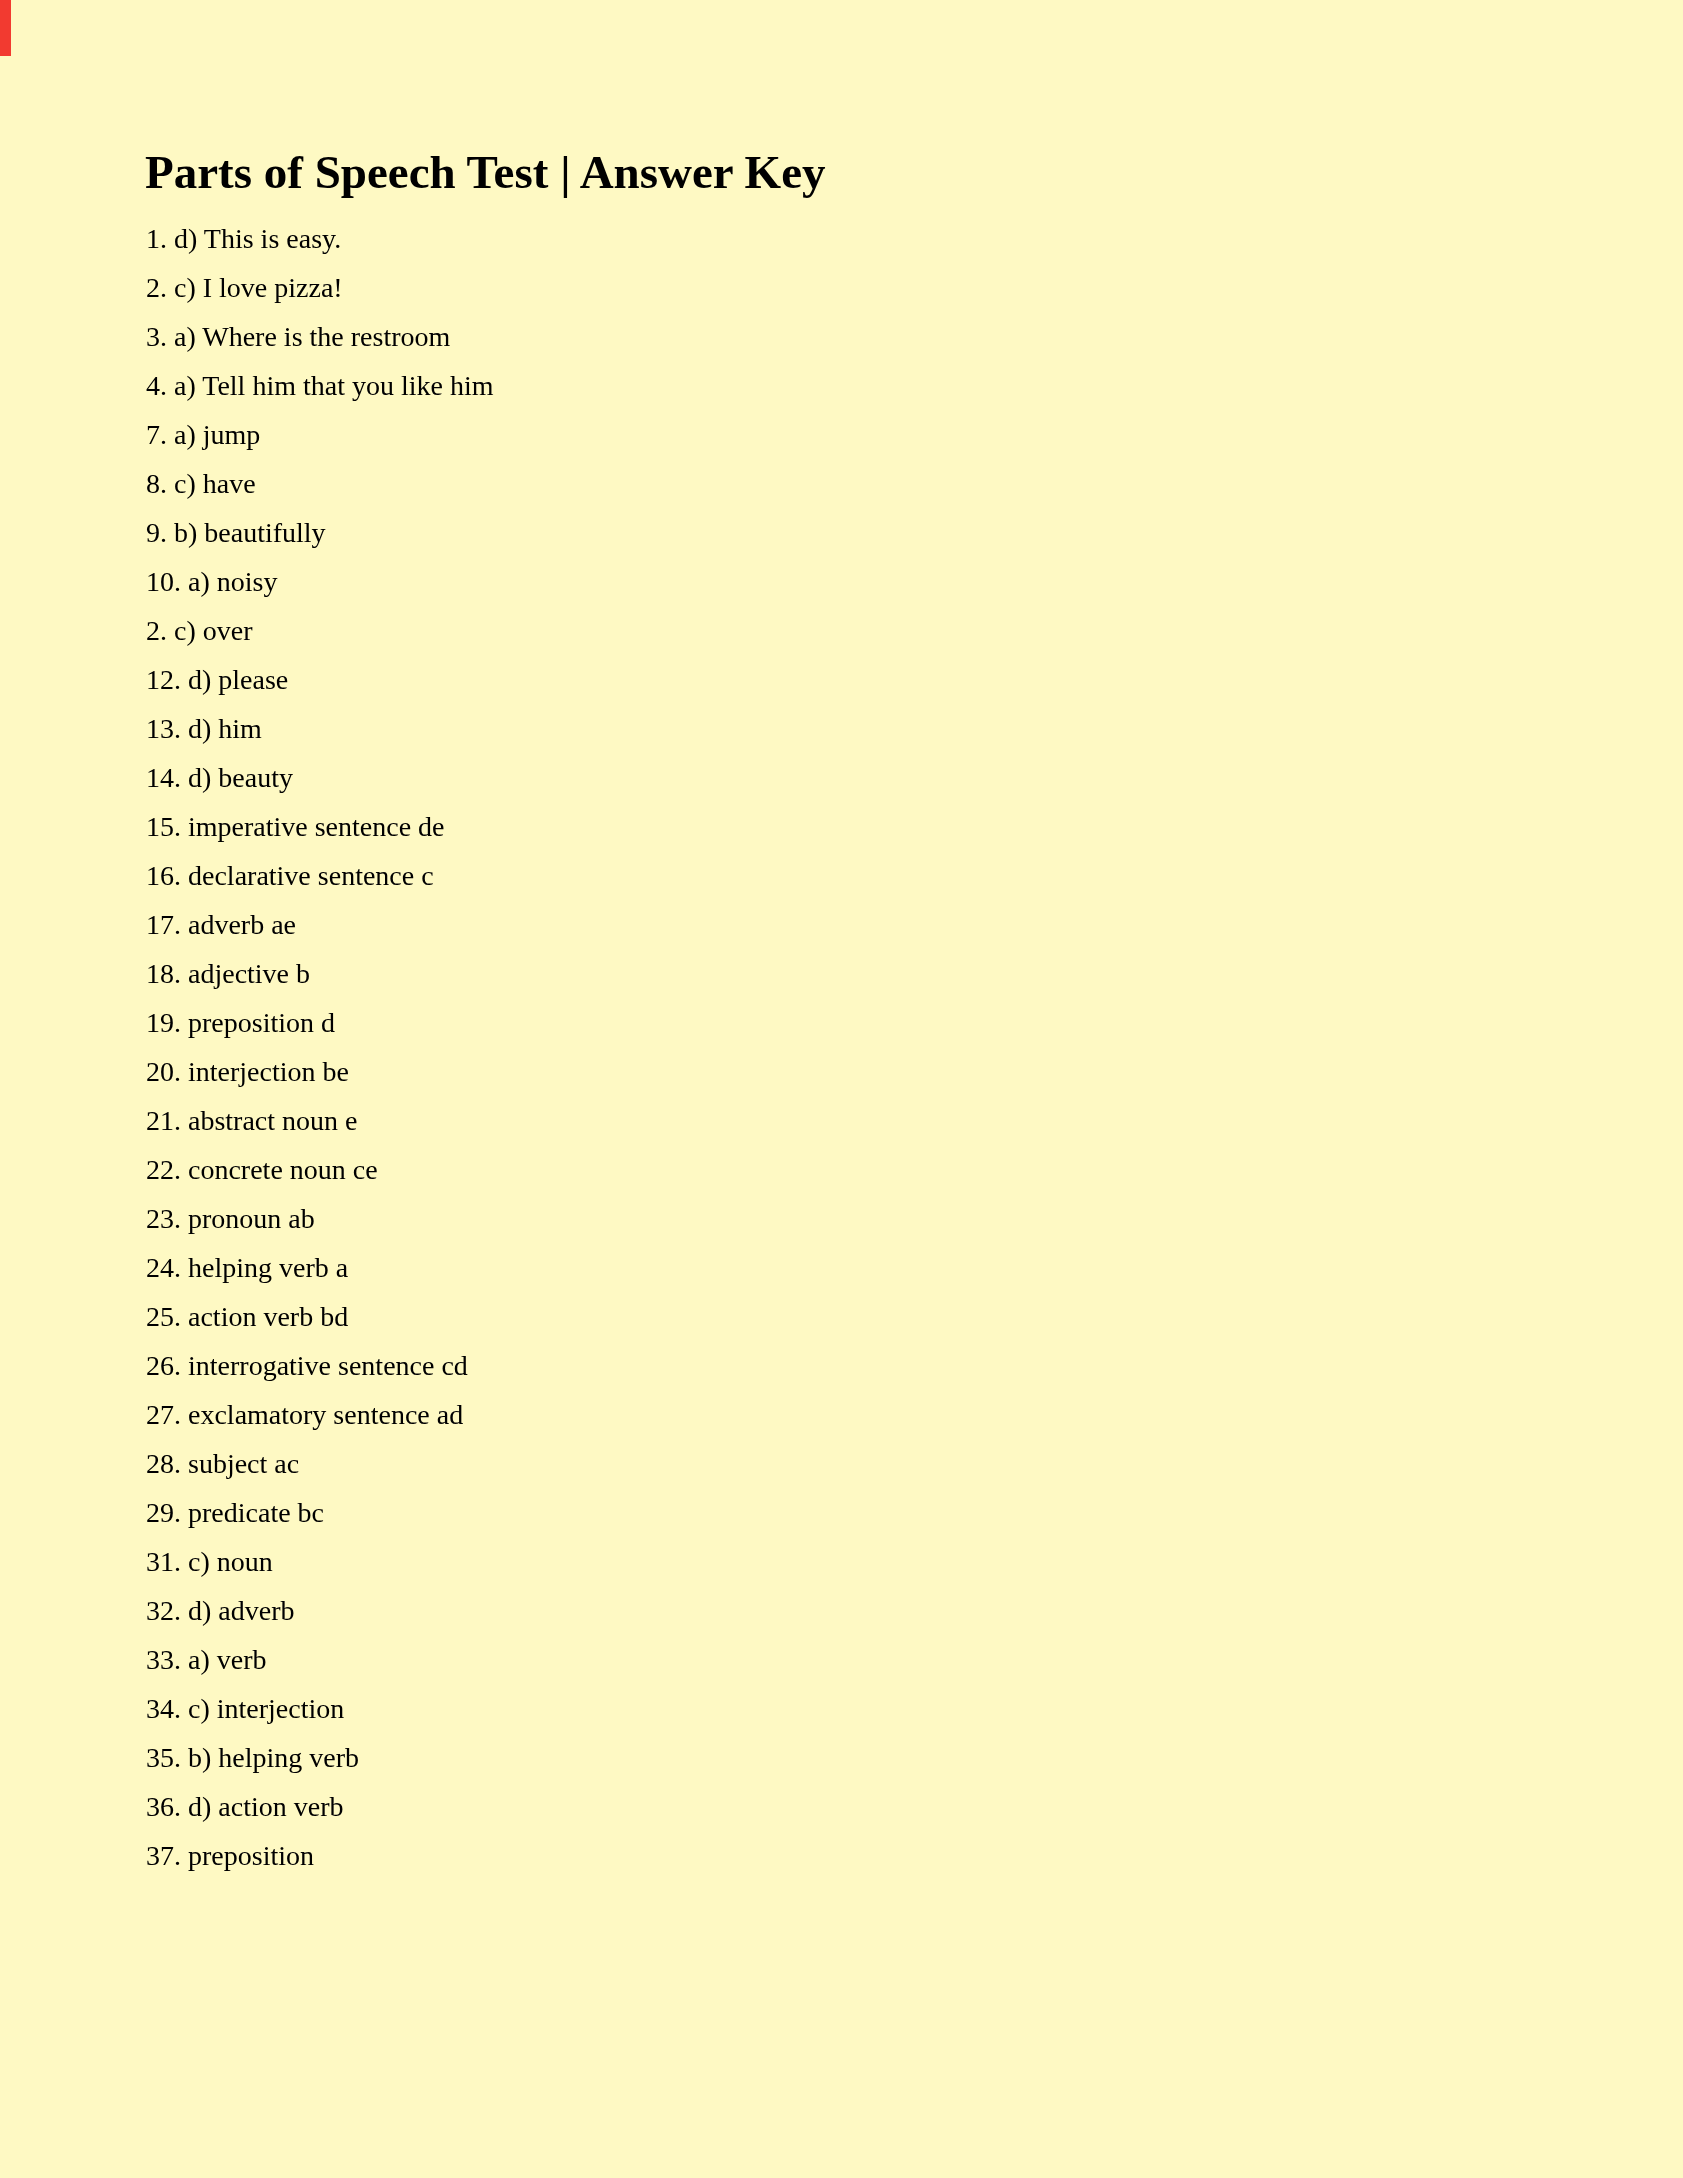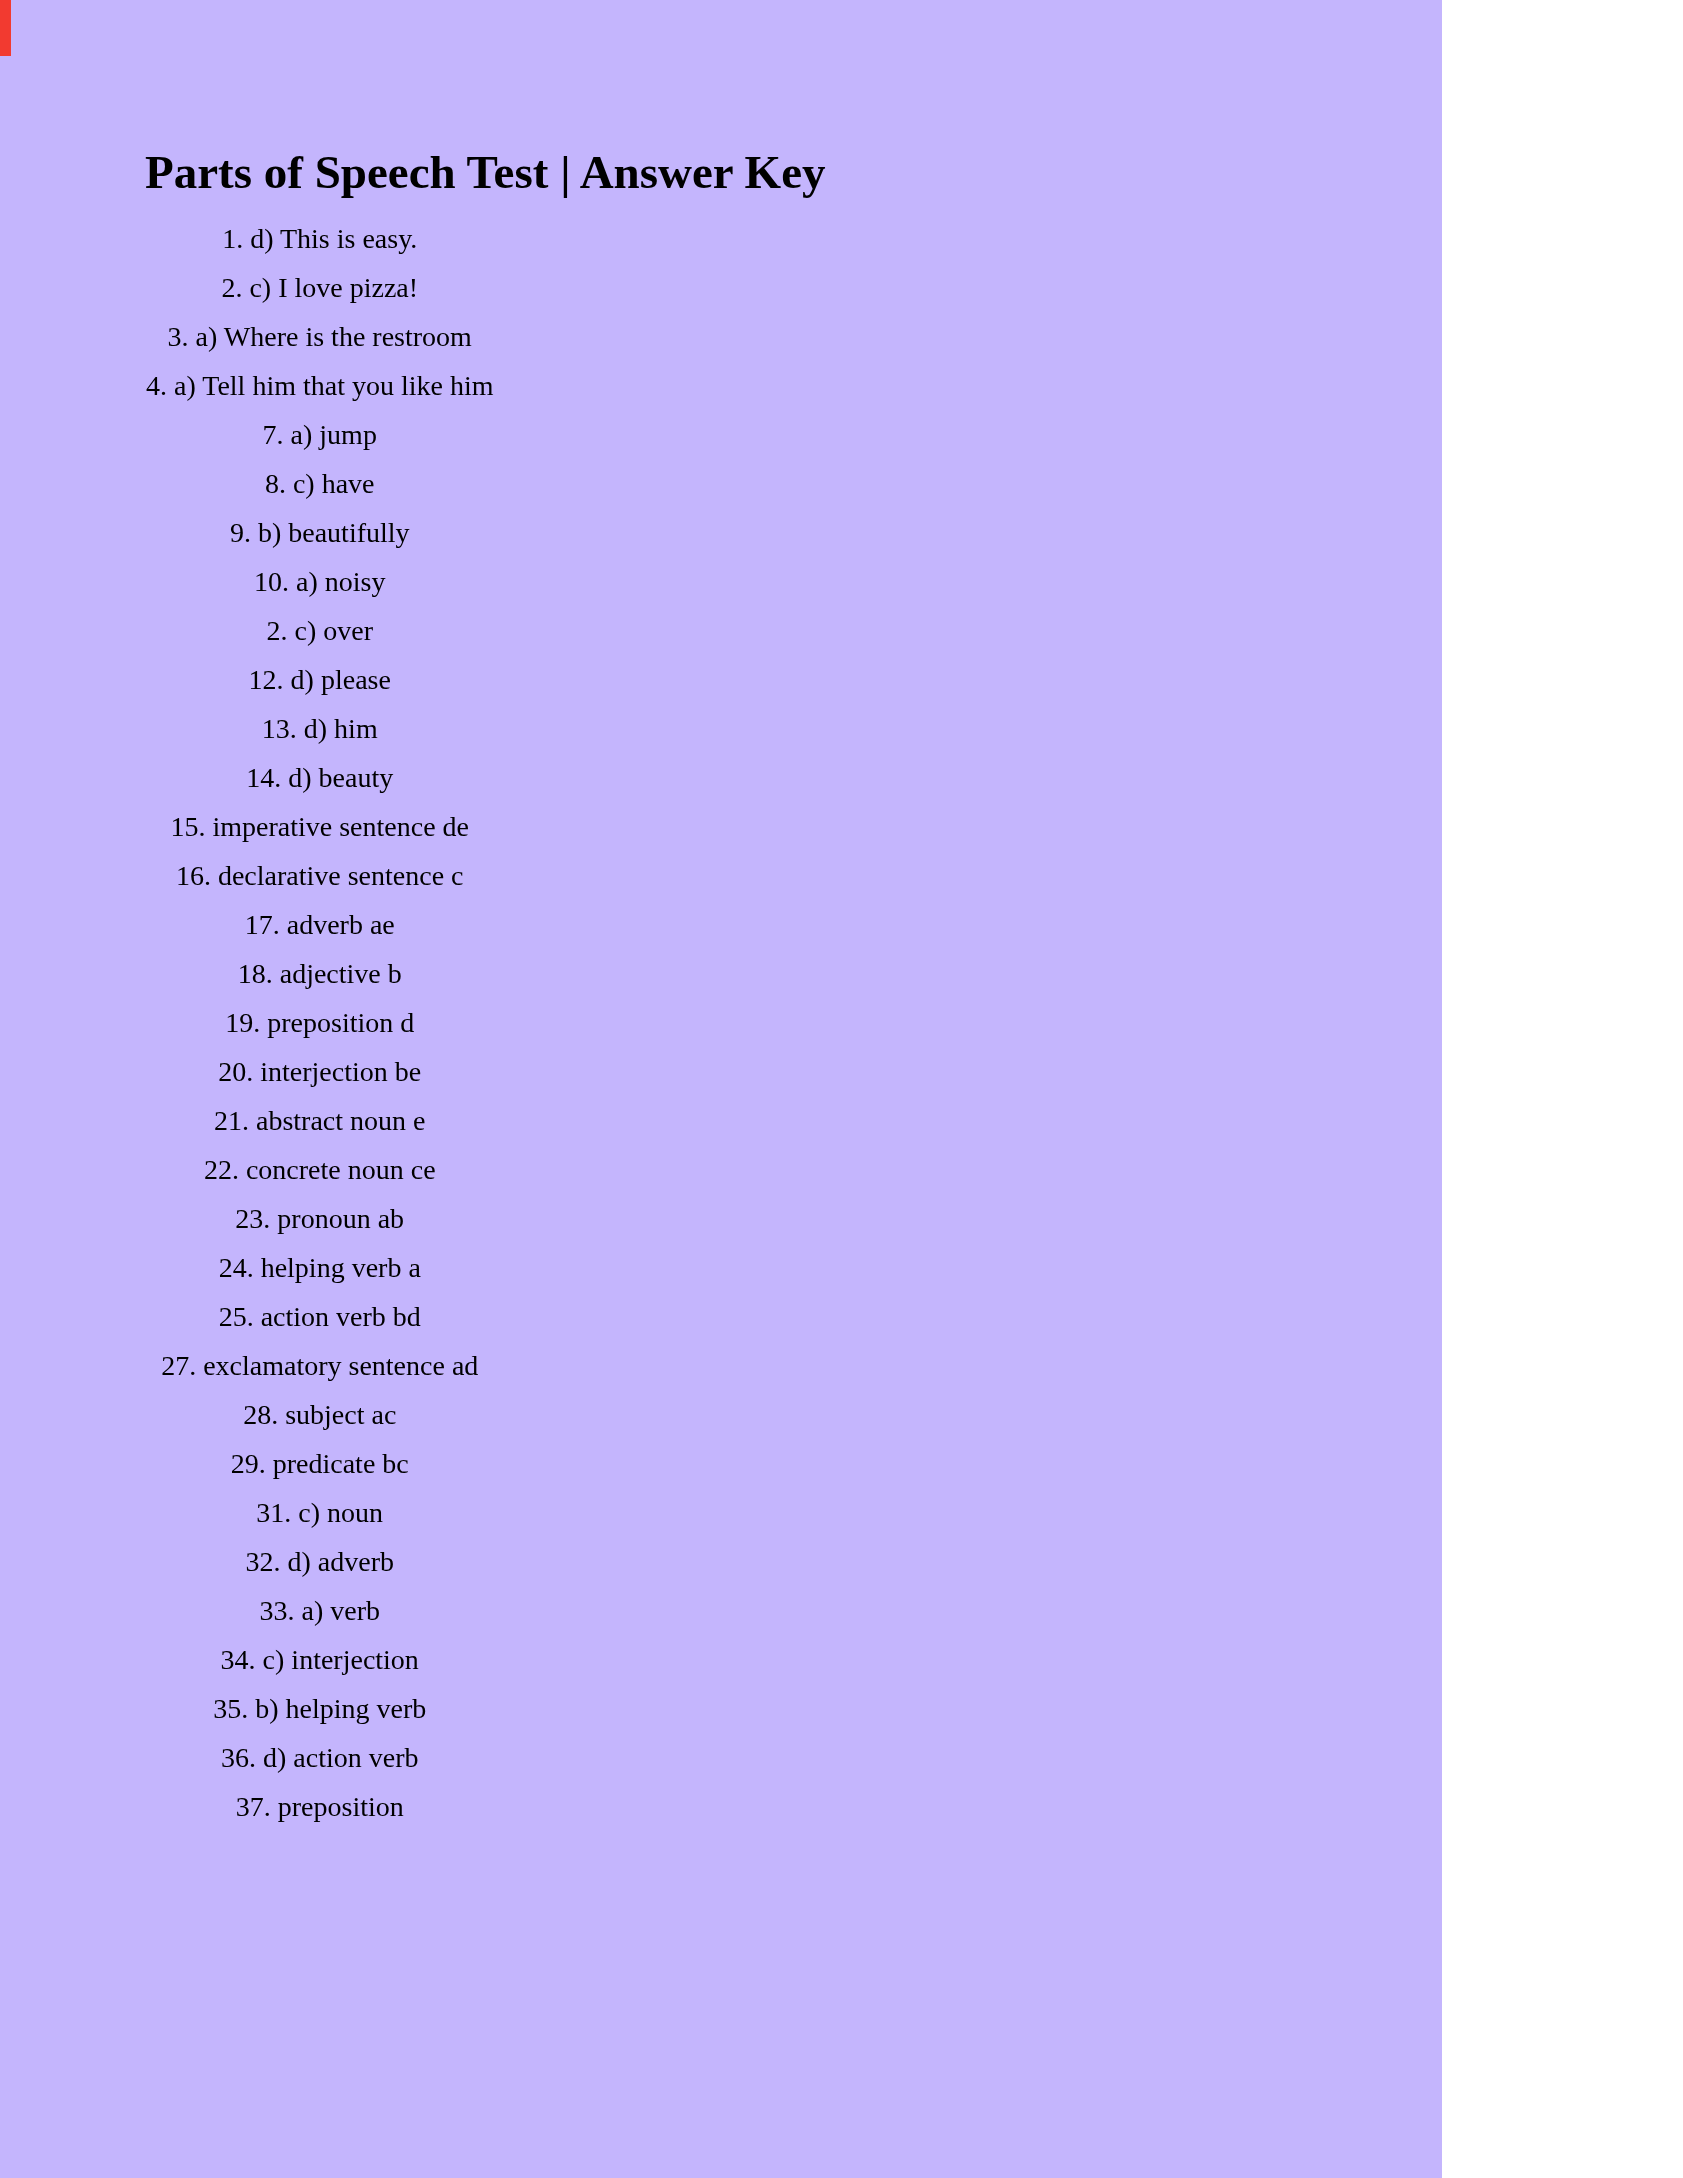--- a/index.html
+++ b/index.html
@@ -2,27 +2,26 @@
 <html><head>
 <meta charset="utf-8">
 <style>
   html, body {
     margin: 0;
     padding: 0;
     background: #ffffff;
   }
   .page {
     position: relative;
-    width: 1442px;
+    width: 1683px;
     height: 2178px;
-    background: #c4b5fd;
+    background: #fef9c3;
     overflow: hidden;
     font-family: "Liberation Serif", "DejaVu Serif", serif;
     color: #000000;
-    text-align: center;
   }
   .corner-marker {
     position: absolute;
     left: 0;
     top: 0;
     width: 11px;
     height: 56px;
     background: #f23a30;
   }
   .title {
@@ -69,20 +68,21 @@
       <div class="answer-item">16. declarative sentence c</div>
       <div class="answer-item">17. adverb ae</div>
       <div class="answer-item">18. adjective b</div>
       <div class="answer-item">19. preposition d</div>
       <div class="answer-item">20. interjection be</div>
       <div class="answer-item">21. abstract noun e</div>
       <div class="answer-item">22. concrete noun ce</div>
       <div class="answer-item">23. pronoun ab</div>
       <div class="answer-item">24. helping verb a</div>
       <div class="answer-item">25. action verb bd</div>
+      <div class="answer-item">26. interrogative sentence cd</div>
       <div class="answer-item">27. exclamatory sentence ad</div>
       <div class="answer-item">28. subject ac</div>
       <div class="answer-item">29. predicate bc</div>
       <div class="answer-item">31. c) noun</div>
       <div class="answer-item">32. d) adverb</div>
       <div class="answer-item">33. a) verb</div>
       <div class="answer-item">34. c) interjection</div>
       <div class="answer-item">35. b) helping verb</div>
       <div class="answer-item">36. d) action verb</div>
       <div class="answer-item">37. preposition</div>

